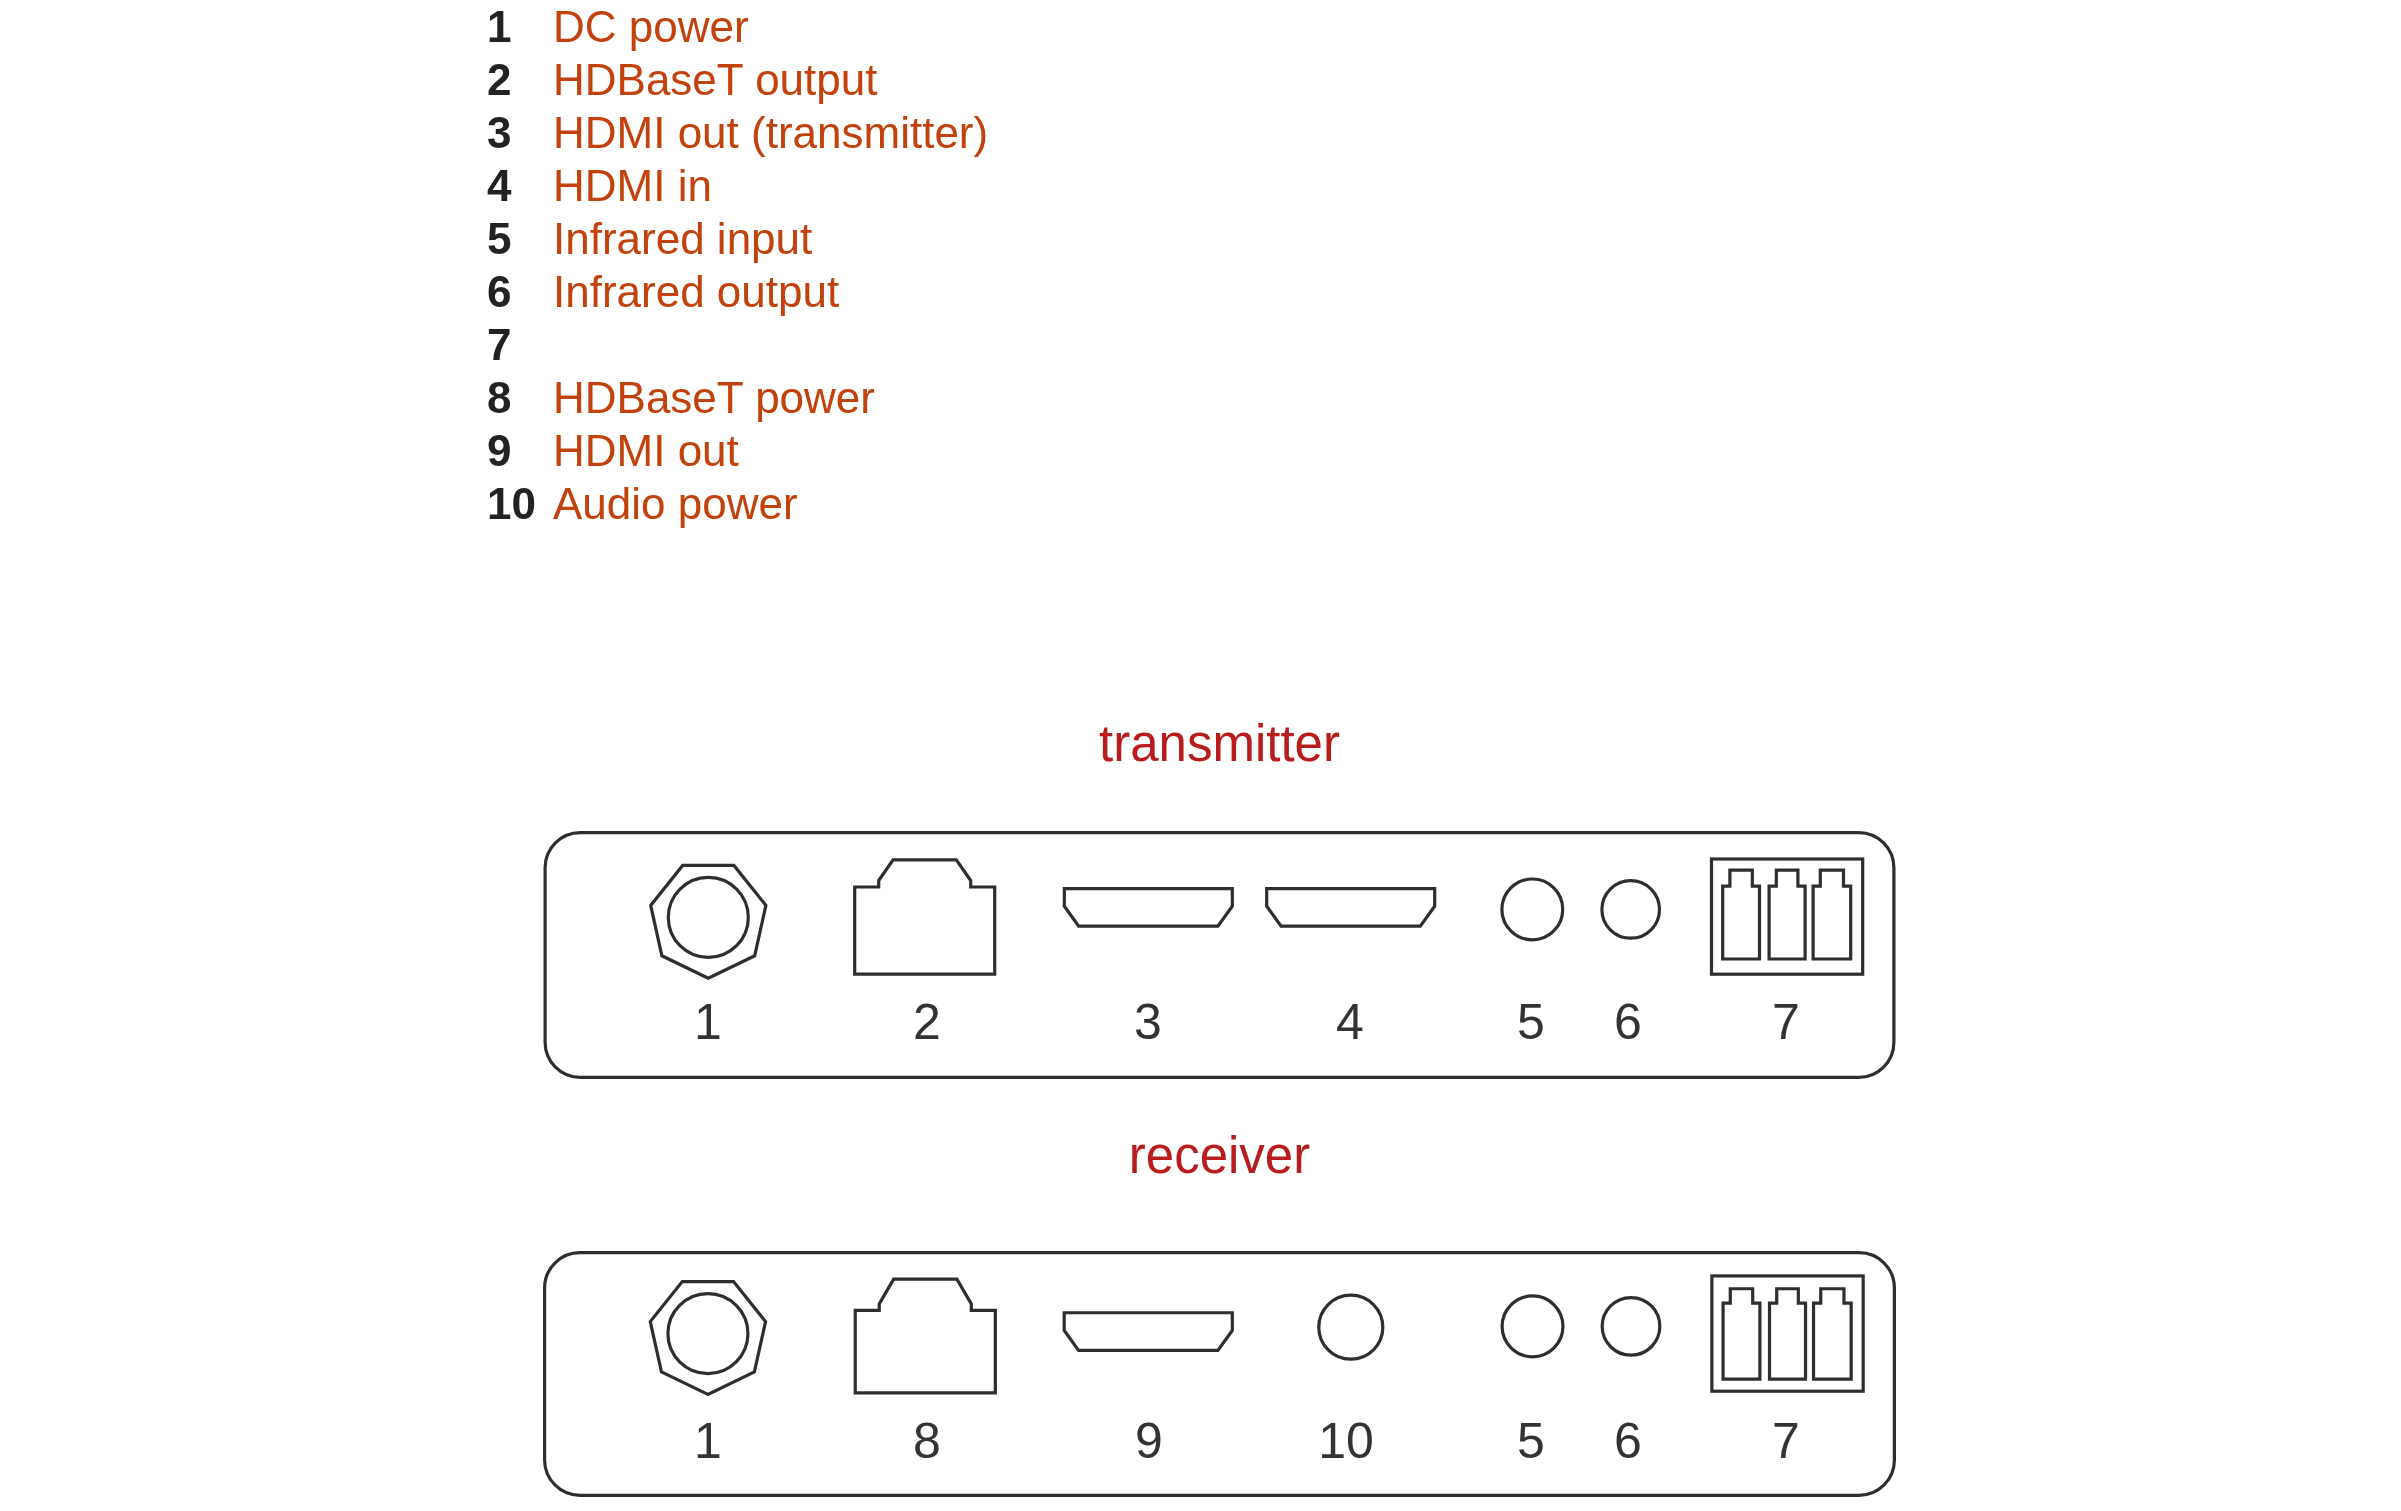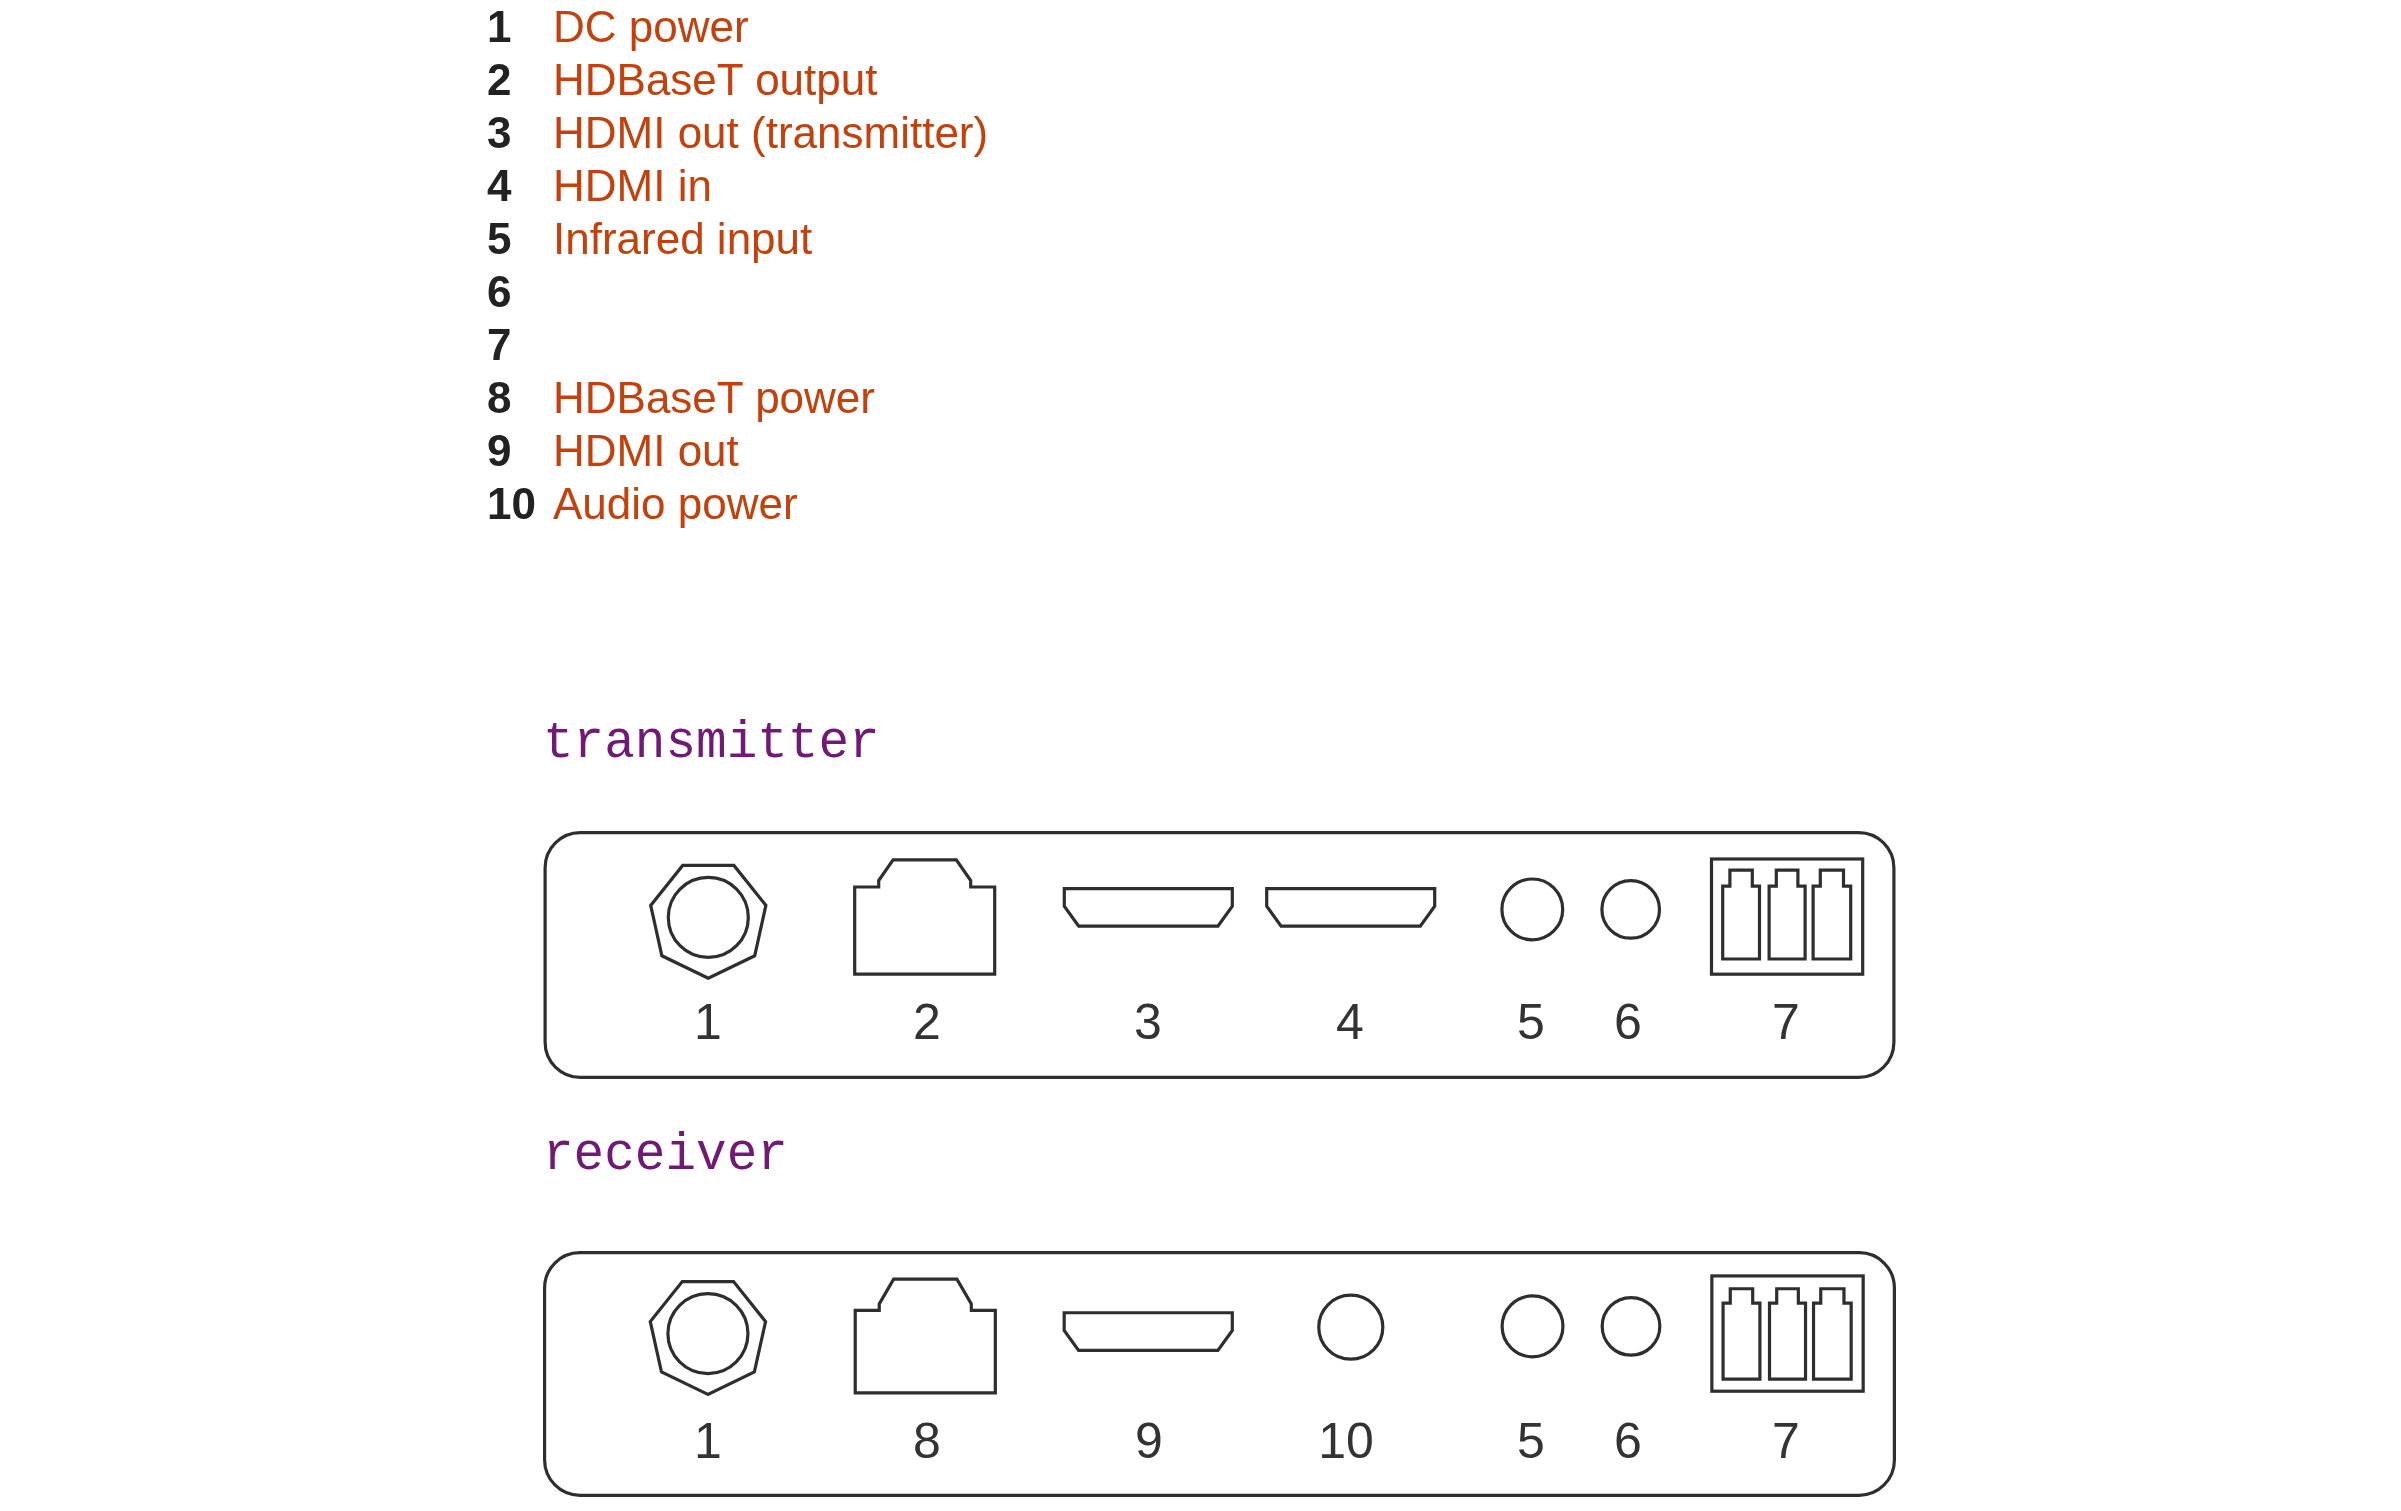--- a/index.html
+++ b/index.html
@@ -40,24 +40,23 @@
     color: #c2410c;
     white-space: nowrap;
   }
   
   .panel-title {
     position: absolute;
     left: 543px;
     width: 1353px;
     height: 53px;
     line-height: 53px;
-    text-align: left;
+    text-align: center;
     font-size: 51px;
-    color: #701a75;
-    font-family: Liberation Mono, monospace;
+    color: #b91c1c;
   }
   #title-transmitter { top: 717px; }
   #title-receiver    { top: 1129px; }
   
   .panel-svg {
     position: absolute;
     left: 543px;
   }
   #svg-transmitter { top: 831px; }
   #svg-receiver    { top: 1251px; }
@@ -101,20 +100,21 @@
     <div class="legend-row">
       <span class="legend-num">4</span>
       <span class="legend-label">HDMI in</span>
     </div>
     <div class="legend-row">
       <span class="legend-num">5</span>
       <span class="legend-label">Infrared input</span>
     </div>
     <div class="legend-row">
       <span class="legend-num">6</span>
+      <span class="legend-label">Infrared output</span>
     </div>
     <div class="legend-row">
       <span class="legend-num">7</span>
     </div>
     <div class="legend-row">
       <span class="legend-num">8</span>
       <span class="legend-label">HDBaseT power</span>
     </div>
     <div class="legend-row">
       <span class="legend-num">9</span>

